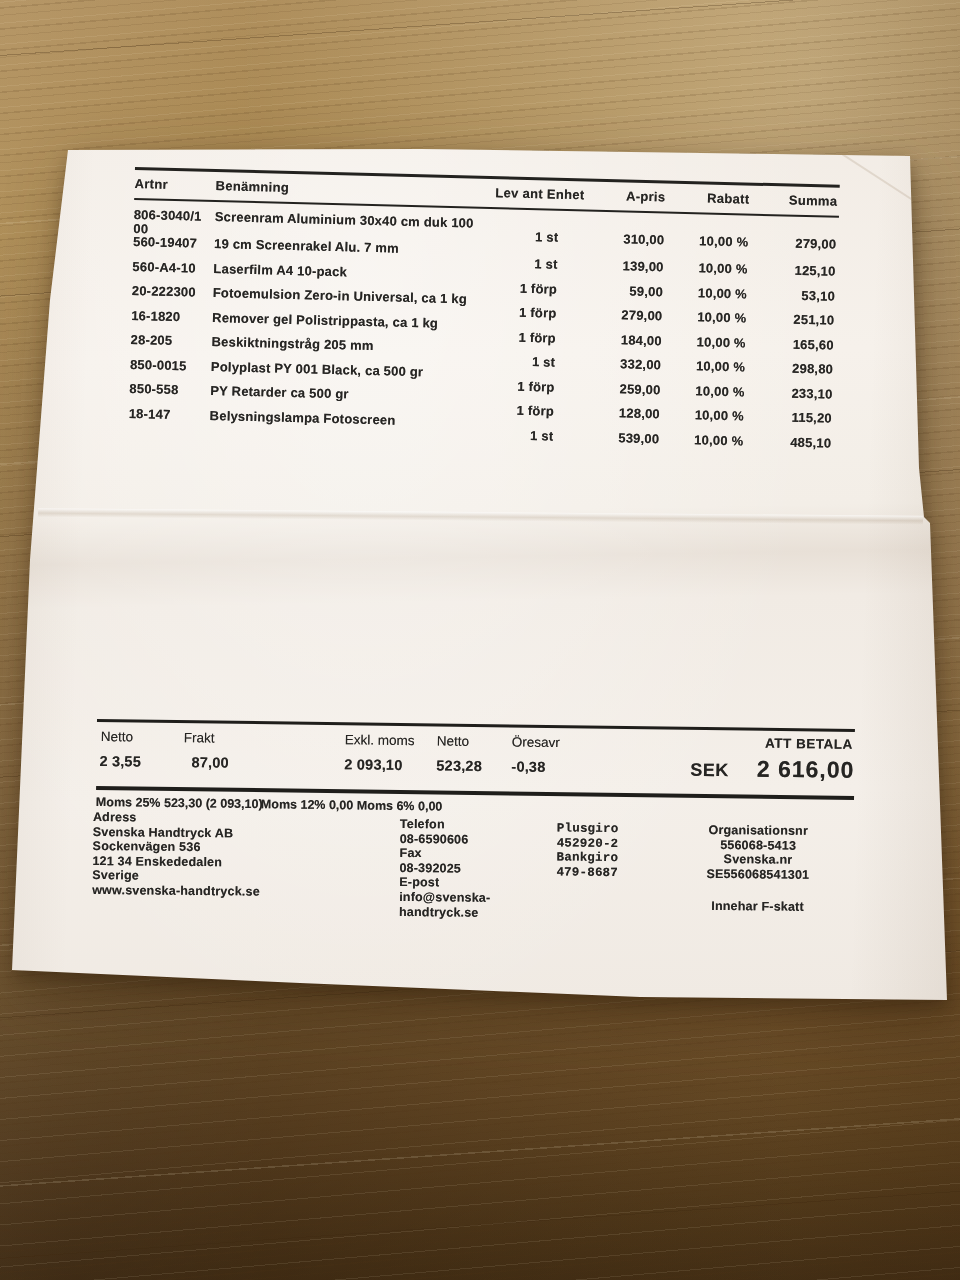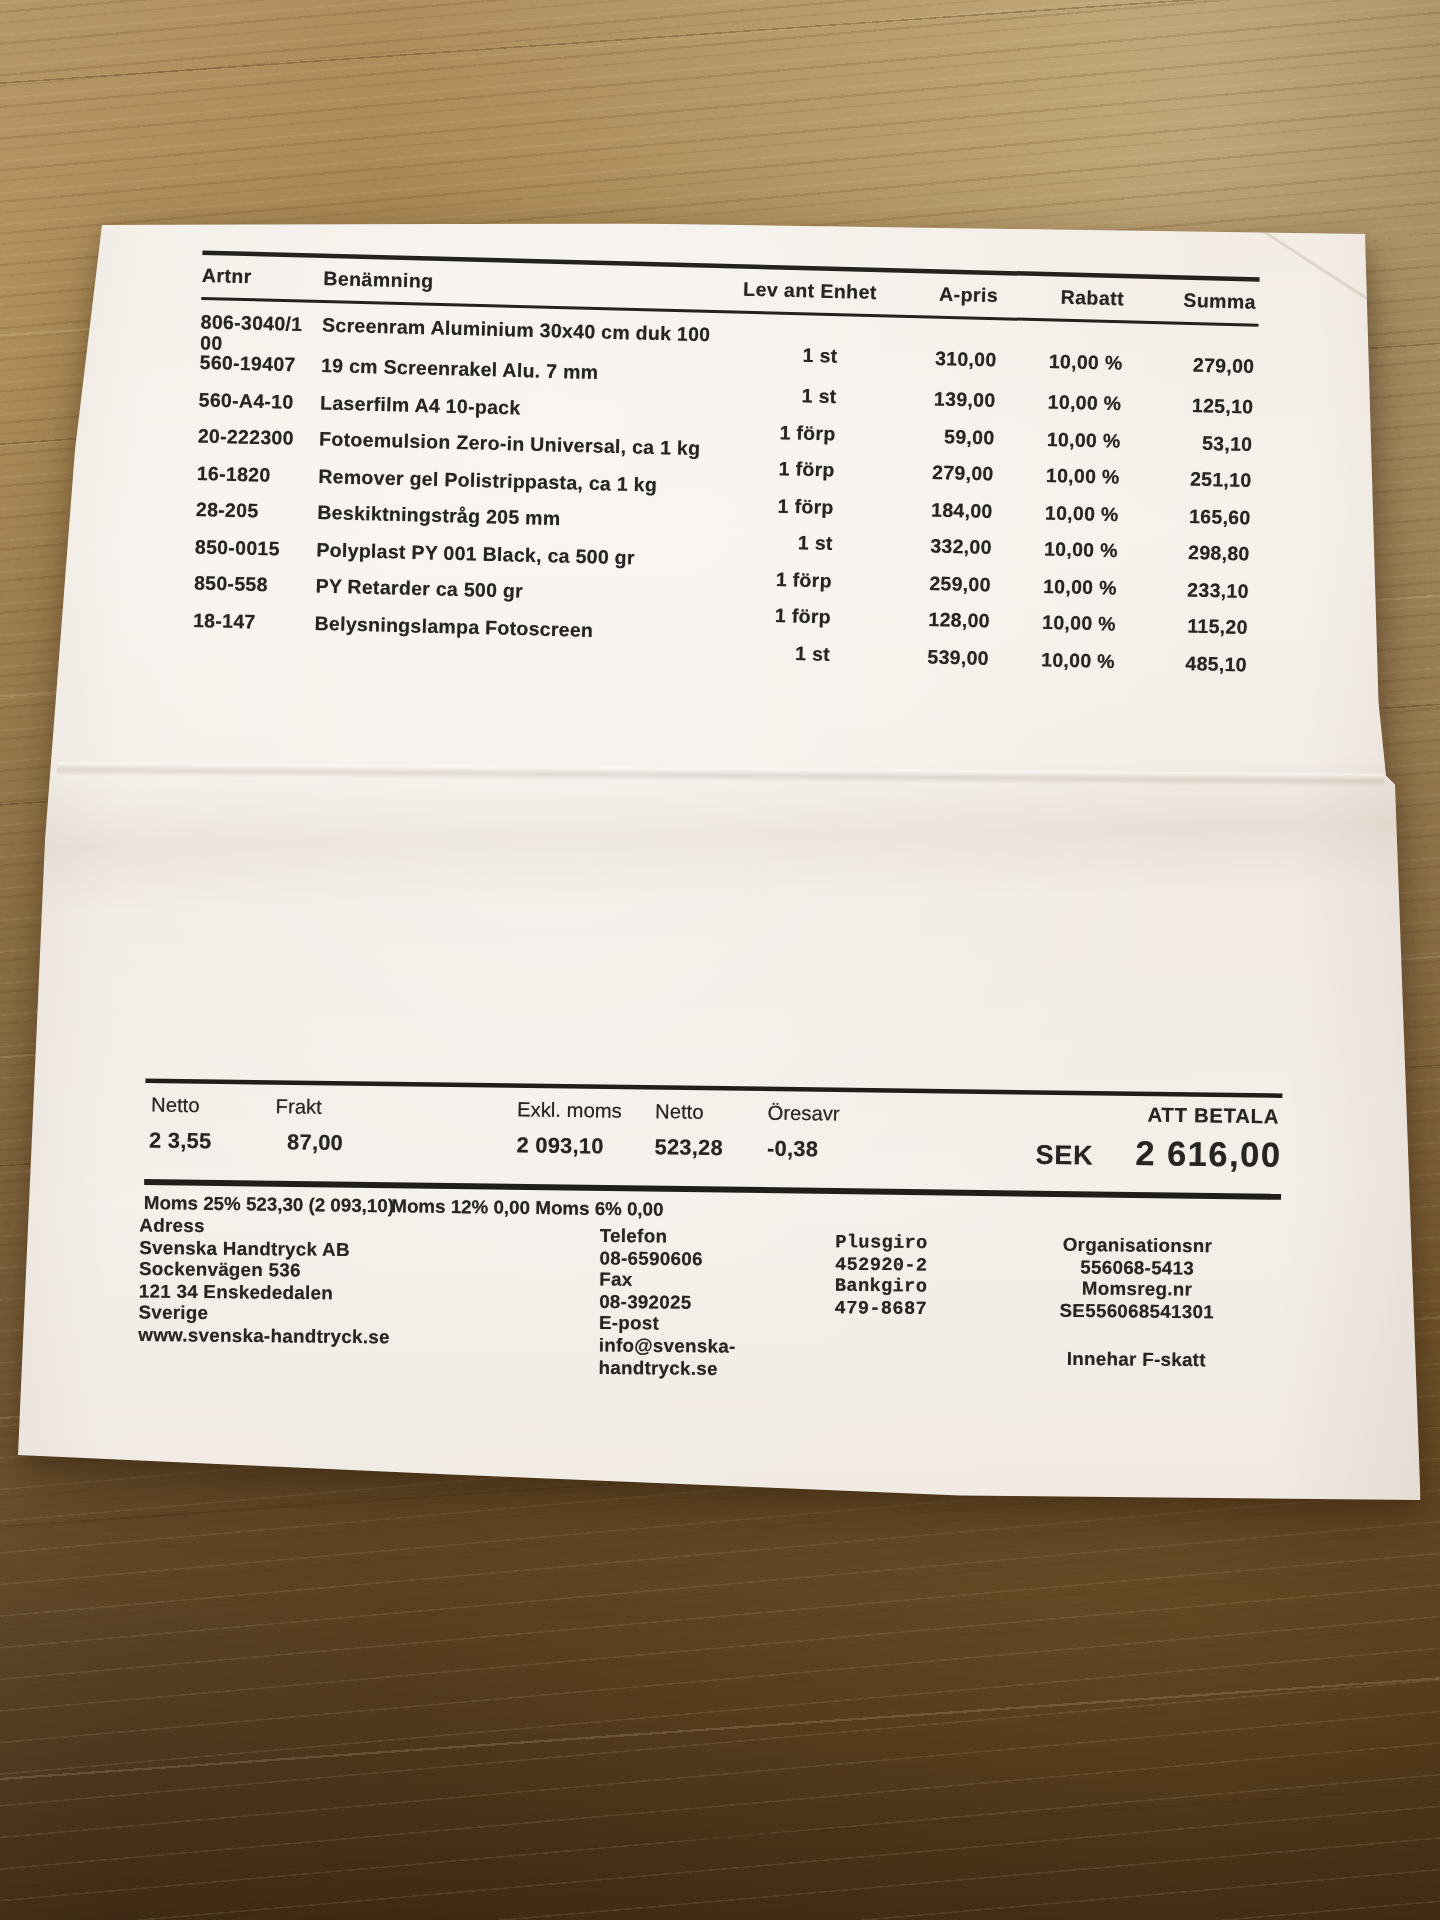--- a/index.html
+++ b/index.html
@@ -268,19 +268,19 @@
       </div>
     <div class="f-col f-giro">
         <div class="fline">Plusgiro</div>
         <div class="fline">452920-2</div>
         <div class="fline">Bankgiro</div>
         <div class="fline">479-8687</div>
       </div>
     <div class="f-col f-org">
         <div class="fline">Organisationsnr</div>
         <div class="fline">556068-5413</div>
-        <div class="fline">Momsreg.nr</div>
+        <div class="fline">Svenska.nr</div>
         <div class="fline">SE556068541301</div>
         <div class="fline gap"></div>
         <div class="fline">Innehar F-skatt</div>
       </div>
   </div>
 </div>
 
 </body></html>

